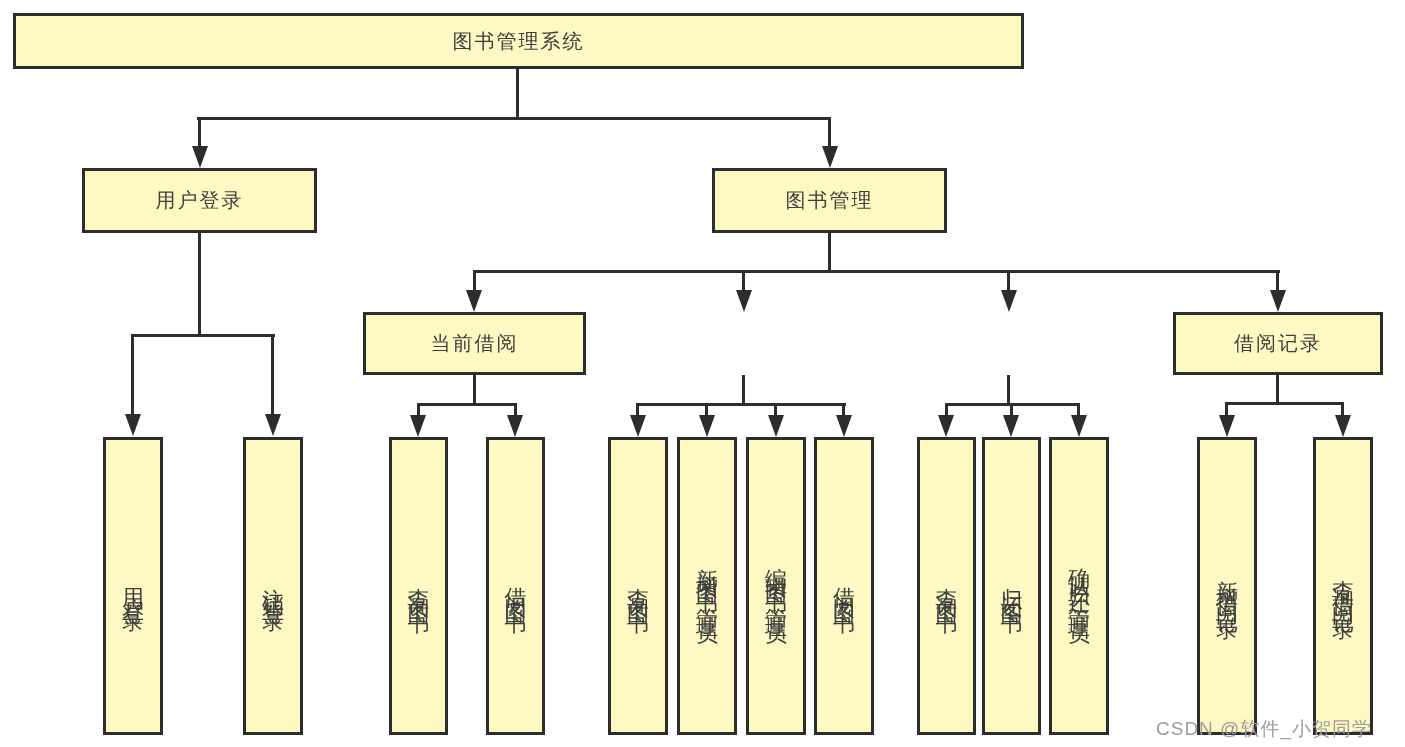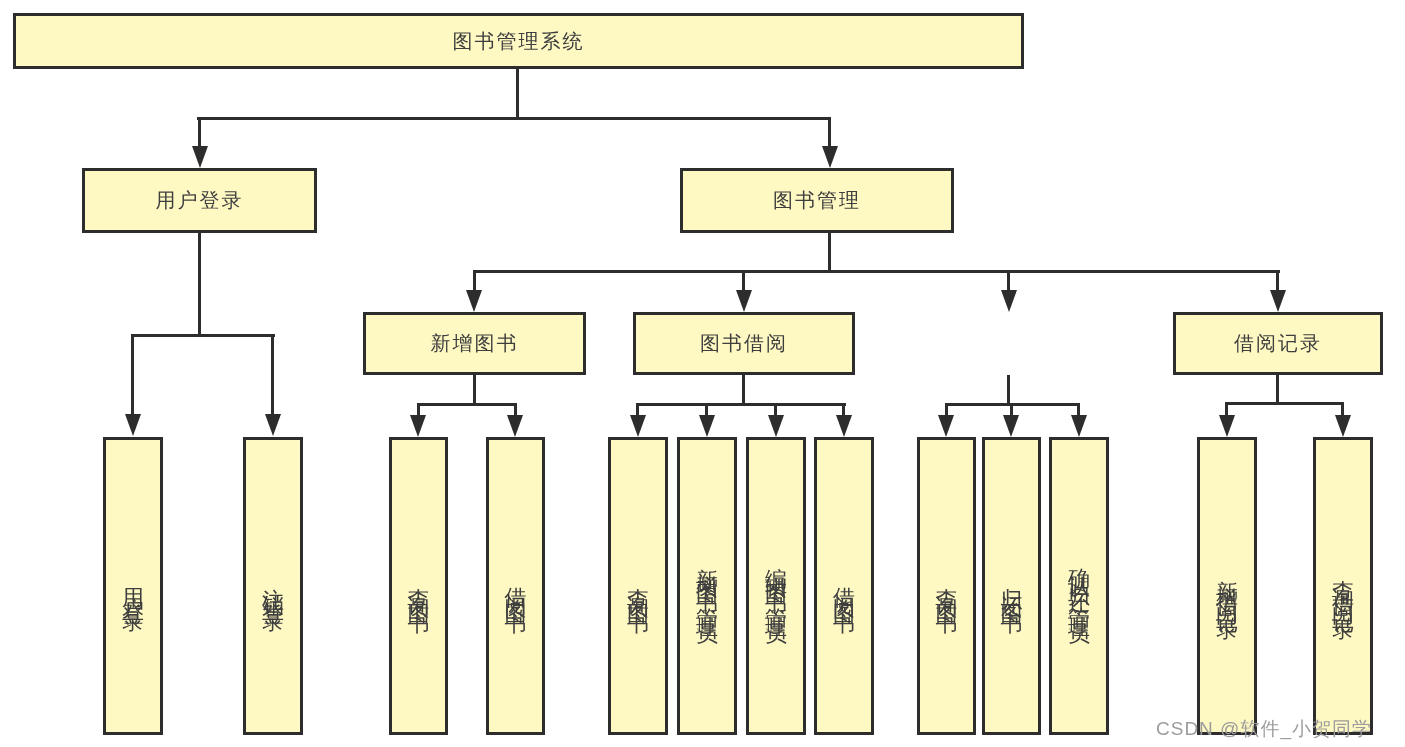--- a/index.html
+++ b/index.html
@@ -41,21 +41,21 @@
   <div class="box" style="left:13px;top:13px;width:1011px;height:56px">图书管理系统</div>
 
   <i class="ln" style="left:516px;top:69px;width:3px;height:49px"></i>
   <i class="ln" style="left:197px;top:117px;width:634px;height:3px"></i>
   <i class="ln" style="left:198px;top:117px;width:3px;height:31px"></i>
   <i class="ah" style="left:192px;top:146px"></i>
   <i class="ln" style="left:828px;top:117px;width:3px;height:31px"></i>
   <i class="ah" style="left:822px;top:146px"></i>
 
   <div class="box" style="left:82px;top:168px;width:235px;height:65px">用户登录</div>
-  <div class="box" style="left:680px;top:168px;width:274px;height:65px">图书管理</div>
+  <div class="box" style="left:712px;top:168px;width:235px;height:65px">图书管理</div>
 
   <i class="ln" style="left:198px;top:233px;width:3px;height:103px"></i>
   <i class="ln" style="left:131px;top:334px;width:144px;height:3px"></i>
   <i class="ln" style="left:131px;top:334px;width:3px;height:81px"></i>
   <i class="ah" style="left:125px;top:414px"></i>
   <i class="ln" style="left:271px;top:334px;width:3px;height:81px"></i>
   <i class="ah" style="left:265px;top:414px"></i>
 
   <div class="box leaf" style="left:103px;top:437px;width:60px;height:298px">用户登录</div>
   <div class="box leaf" style="left:243px;top:437px;width:60px;height:298px">注销登录</div>
@@ -64,22 +64,21 @@
   <i class="ln" style="left:473px;top:270px;width:807px;height:3px"></i>
   <i class="ln" style="left:473px;top:270px;width:3px;height:21px"></i>
   <i class="ah" style="left:466px;top:290px"></i>
   <i class="ln" style="left:742px;top:270px;width:3px;height:21px"></i>
   <i class="ah" style="left:736px;top:290px"></i>
   <i class="ln" style="left:1007px;top:270px;width:3px;height:21px"></i>
   <i class="ah" style="left:1001px;top:290px"></i>
   <i class="ln" style="left:1276px;top:270px;width:3px;height:21px"></i>
   <i class="ah" style="left:1270px;top:290px"></i>
 
-  <div class="box" style="left:363px;top:312px;width:223px;height:63px">新增图书</div>
-  <div class="box" style="left:633px;top:312px;width:222px;height:63px">图书借阅</div>
+  <div class="box" style="left:363px;top:312px;width:223px;height:63px">当前借阅</div>
   <div class="box" style="left:1173px;top:312px;width:210px;height:63px">借阅记录</div>
 
   <i class="ln" style="left:473px;top:375px;width:3px;height:30px"></i>
   <i class="ln" style="left:417px;top:403px;width:100px;height:3px"></i>
   <i class="ln" style="left:417px;top:403px;width:3px;height:13px"></i>
   <i class="ah" style="left:410px;top:415px"></i>
   <i class="ln" style="left:514px;top:403px;width:3px;height:13px"></i>
   <i class="ah" style="left:507px;top:415px"></i>
 
   <div class="box leaf" style="left:389px;top:437px;width:59px;height:298px">查询图书</div>

